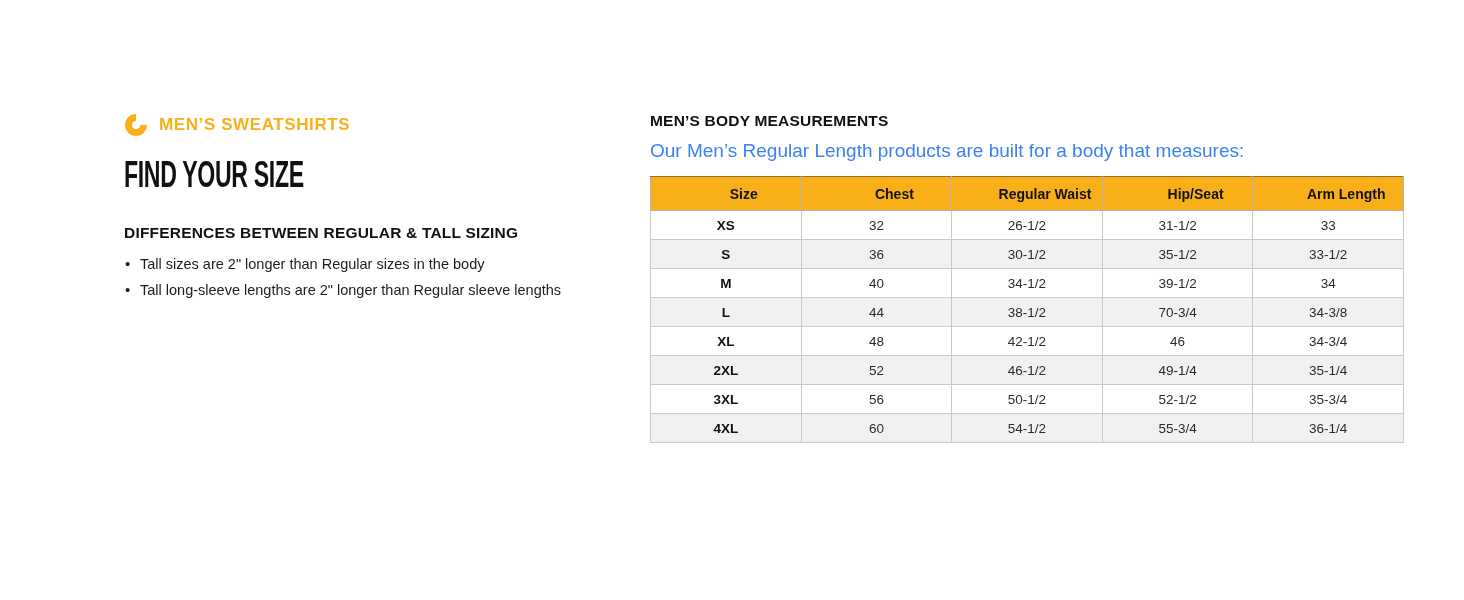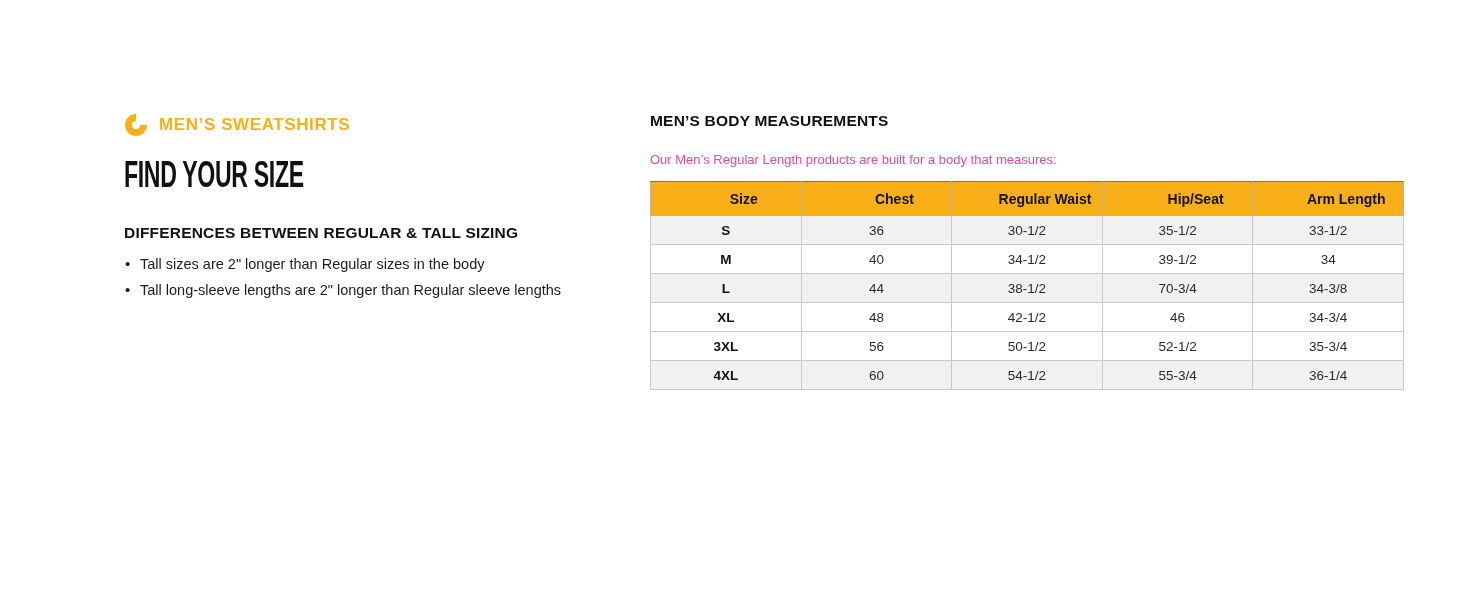--- a/index.html
+++ b/index.html
@@ -24,21 +24,21 @@
   .title{margin-top:11px; height:50px; line-height:50px; font-size:35px; font-weight:900; color:var(--ink); white-space:nowrap;}
   .title .condense{display:inline-block; transform:scaleX(.66) scaleY(1.04); transform-origin:left center; letter-spacing:-.5px;}
   .subheading{margin-top:24px; font-size:15.5px; font-weight:700; letter-spacing:.2px; color:var(--ink); white-space:nowrap;}
   .notes{margin-top:14px; list-style:none;}
   .notes li{position:relative; padding-left:16px; font-size:14.5px; color:#1D1D1D; margin-bottom:10px; white-space:nowrap;}
   .notes li::before{content:"\2022"; position:absolute; left:1px; top:-1px; font-size:15px; color:#1D1D1D;}
 
   
   .right-col{position:absolute; left:650px; top:112px; width:754px;}
   .measure-heading{font-size:15.5px; font-weight:700; letter-spacing:.2px; color:var(--ink); white-space:nowrap;}
-  .measure-intro{margin-top:22px; font-size:13px; color:#ec4899; white-space:nowrap;}
+  .measure-intro{margin-top:10px; font-size:19px; color:#3b82f6; white-space:nowrap;}
   .size-table{margin-top:14px; width:754px; border-collapse:collapse; table-layout:fixed; border:1px solid var(--outer-border);}
   .size-table th{
     height:34px; background:var(--gold); color:var(--ink);
     font-size:14px; font-weight:700; text-align:center; vertical-align:middle;
     border:1px solid #B5B5B5; border-top:1px solid #8C7430;padding-left:36px;
   }
   .size-table td{
     height:29px; text-align:center; vertical-align:middle;
     font-size:13.5px; color:var(--cell-ink); background:#ffffff;
     border:1px solid var(--inner-border);
@@ -78,20 +78,27 @@
       <thead>
         <tr id="thead-row">
             <th>Size</th>
             <th>Chest</th>
             <th>Regular Waist</th>
             <th>Hip/Seat</th>
             <th>Arm Length</th>
           </tr>
       </thead>
       <tbody id="tbody-rows">
+          <tr>
+            <td class="size">XS</td>
+            <td>32</td>
+            <td>26-1/2</td>
+            <td>31-1/2</td>
+            <td>33</td>
+          </tr>
           <tr class="stripe">
             <td class="size">S</td>
             <td>36</td>
             <td>30-1/2</td>
             <td>35-1/2</td>
             <td>33-1/2</td>
           </tr>
           <tr>
             <td class="size">M</td>
             <td>40</td>
@@ -106,20 +113,27 @@
             <td>70-3/4</td>
             <td>34-3/8</td>
           </tr>
           <tr>
             <td class="size">XL</td>
             <td>48</td>
             <td>42-1/2</td>
             <td>46</td>
             <td>34-3/4</td>
           </tr>
+          <tr class="stripe">
+            <td class="size">2XL</td>
+            <td>52</td>
+            <td>46-1/2</td>
+            <td>49-1/4</td>
+            <td>35-1/4</td>
+          </tr>
           <tr>
             <td class="size">3XL</td>
             <td>56</td>
             <td>50-1/2</td>
             <td>52-1/2</td>
             <td>35-3/4</td>
           </tr>
           <tr class="stripe">
             <td class="size">4XL</td>
             <td>60</td>

